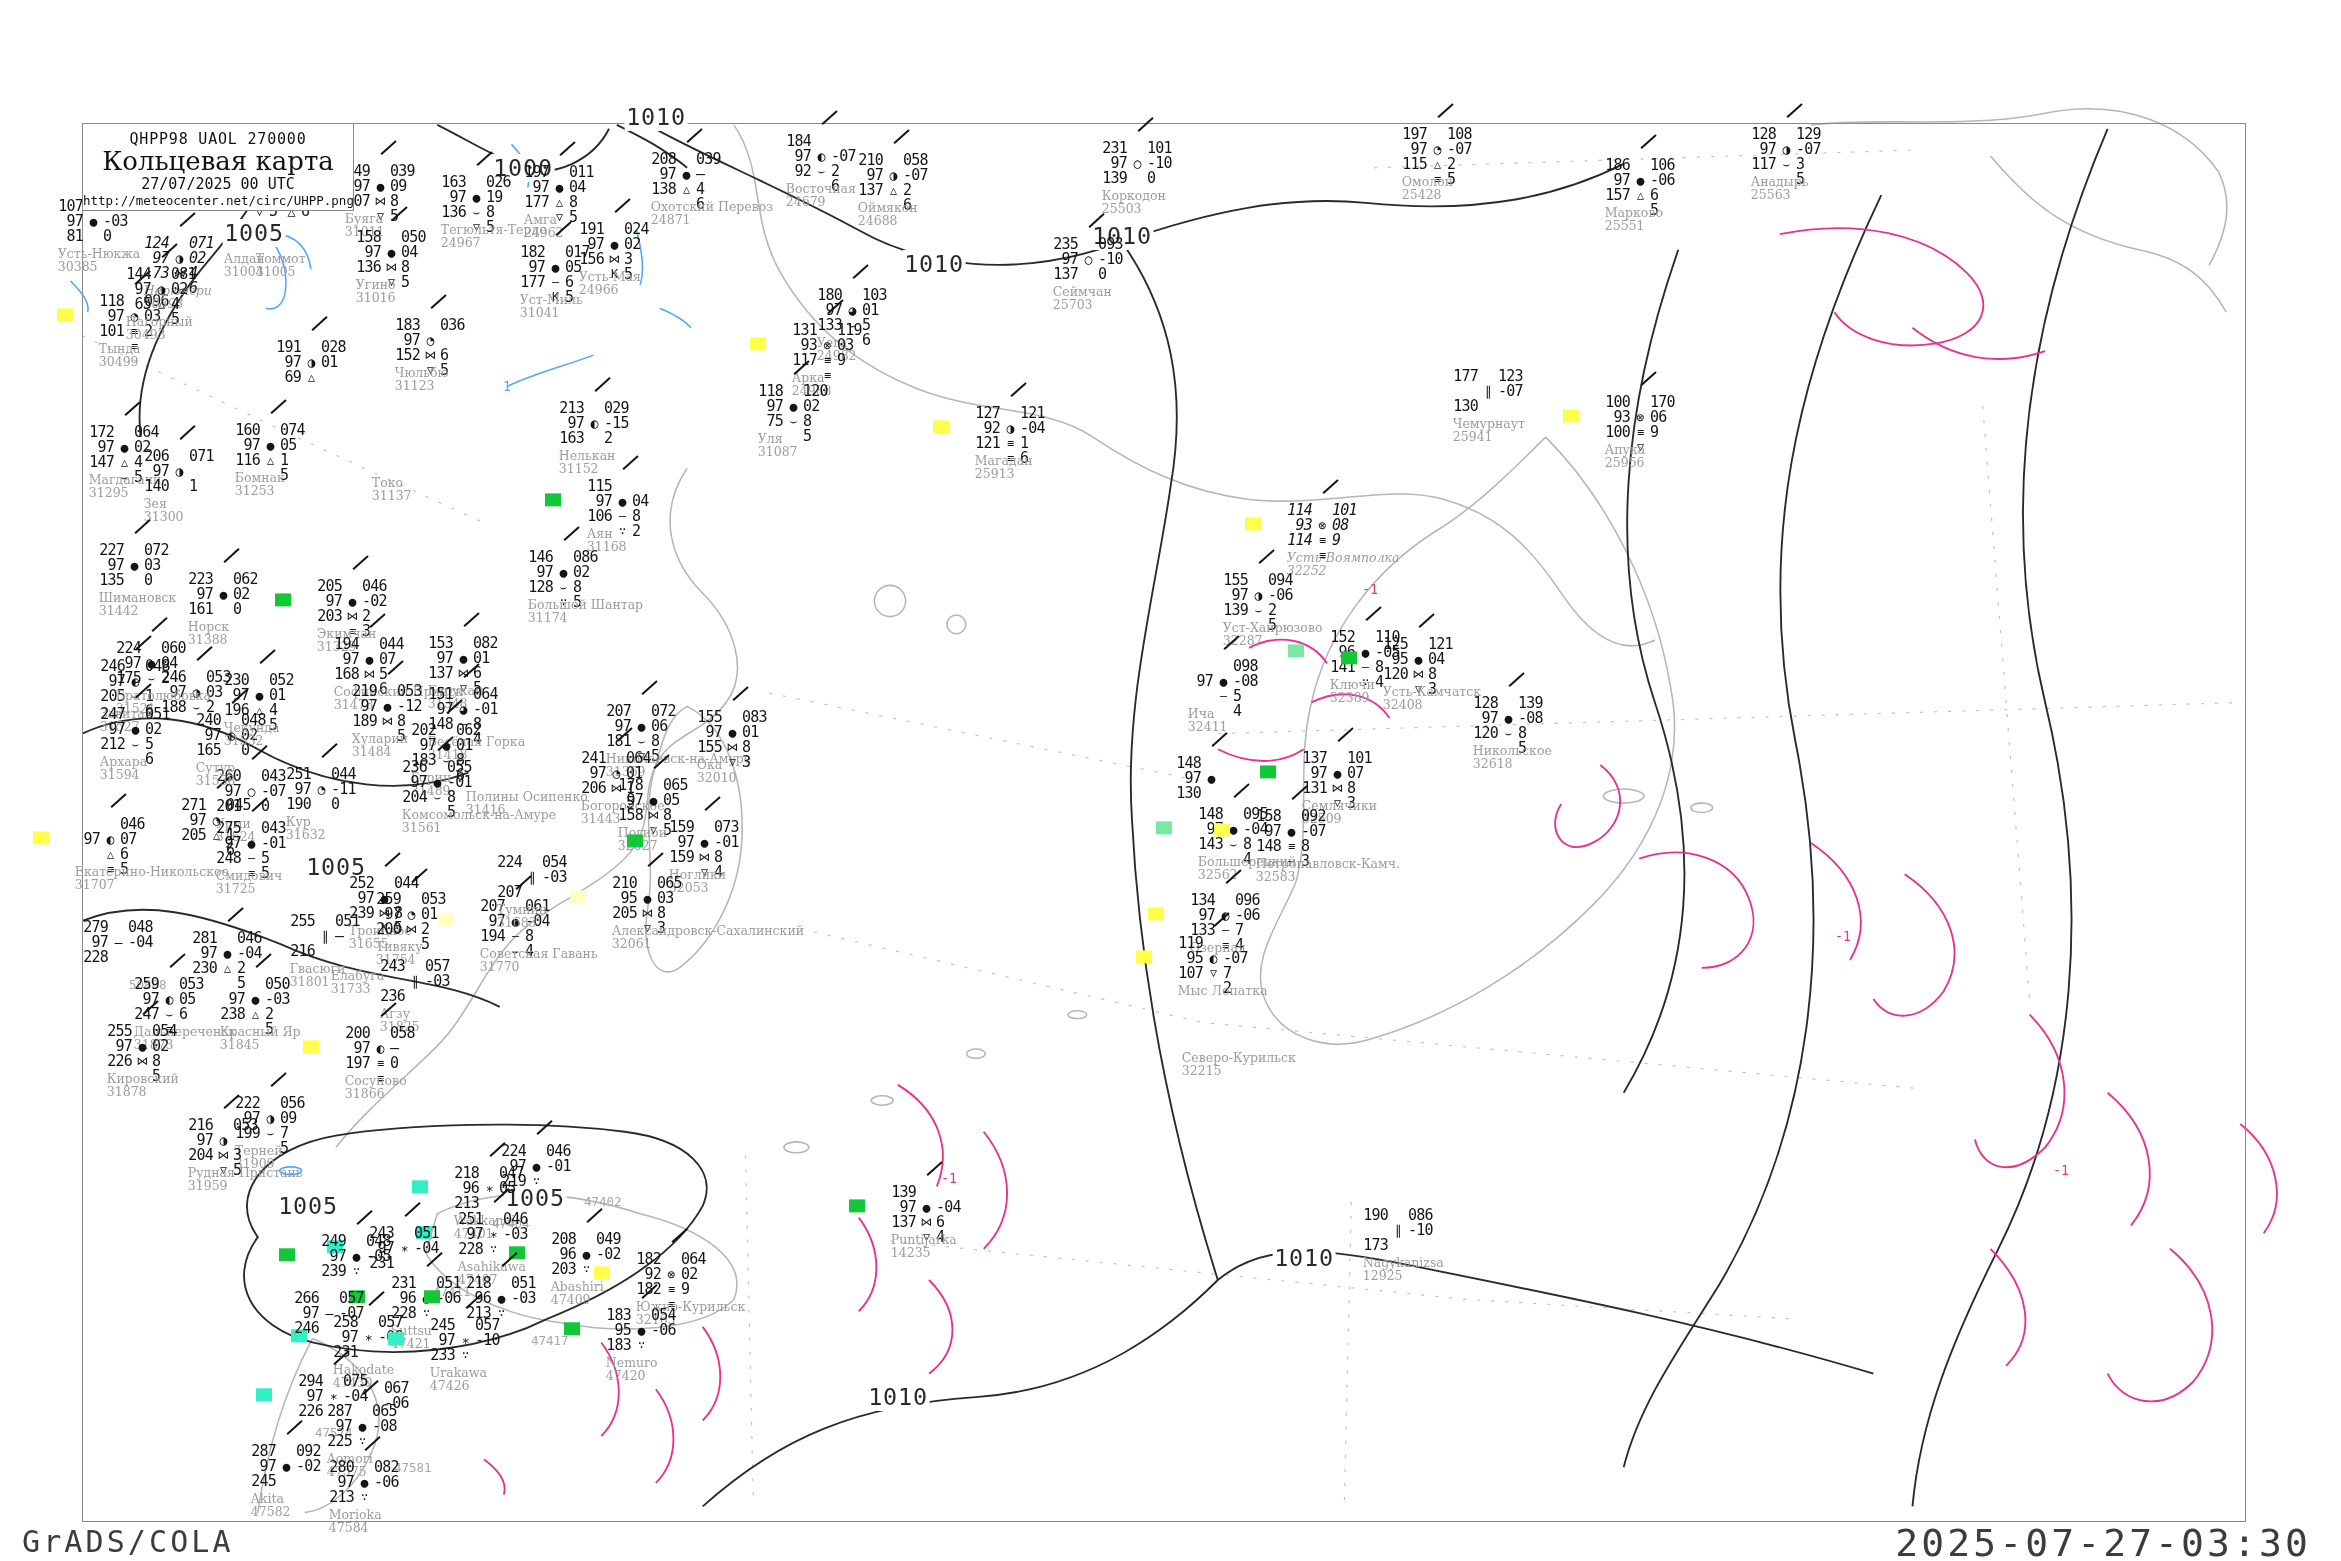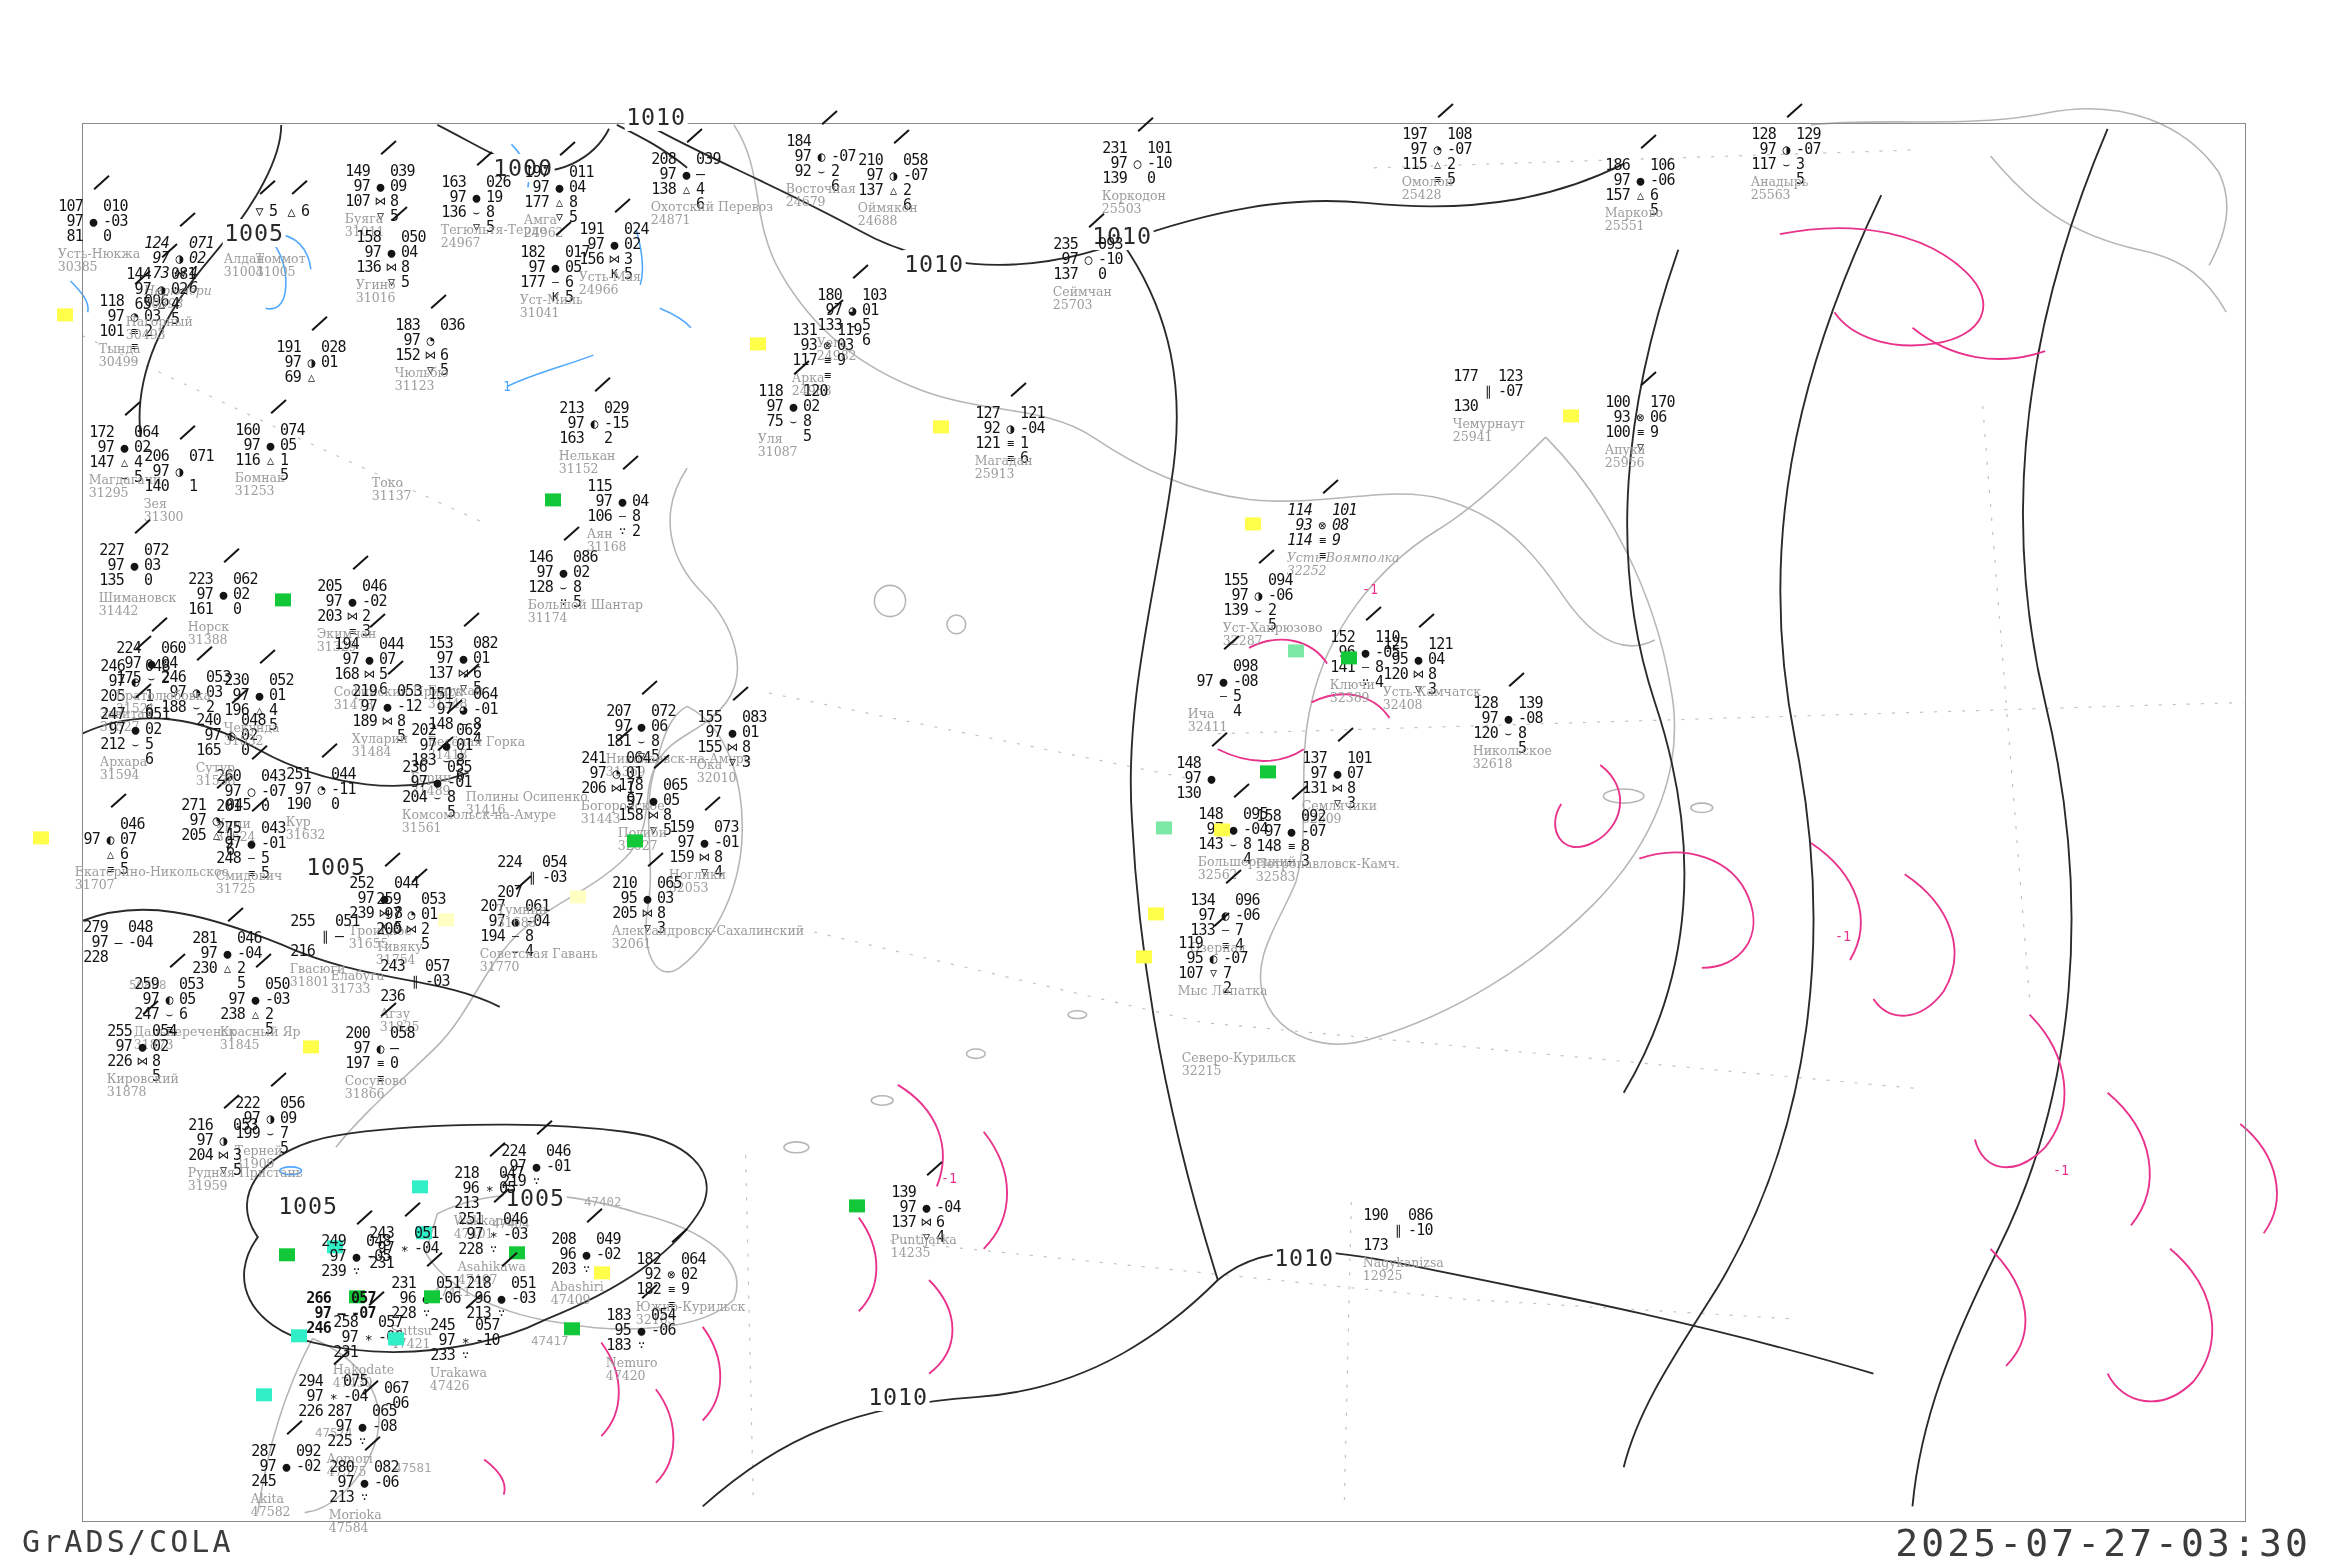--- a/index.html
+++ b/index.html
@@ -121,20 +121,26 @@
       <path d="M 1100,1560 C 1130,1600 1130,1650 1100,1680"></path>
       <path d="M 770,1720 C 800,1760 800,1810 770,1840"></path>
       <path d="M 840,1780 C 870,1820 870,1870 840,1900"></path>
       <path d="M 900,1700 C 930,1740 930,1790 900,1820"></path>
       <path d="M 620,1870 C 640,1885 650,1900 645,1915"></path>
     </g>
   </svg>
 
   <div class="frame" style="left:82px;top:123px;width:2162px;height:1397px;"></div>
 
+  <div class="hdr">
+    <div class="l1">QHPP98  UAOL  270000</div>
+    <div class="l2">Кольцевая карта</div>
+    <div class="l3">27/07/2025 00 UTC</div>
+    <div class="l4">http://meteocenter.net/circ/UHPP.png</div>
+  </div>
 
   <div class="foot-l">GrADS/COLA</div>
   <div class="foot-r">2025-07-27-03:30</div>
 
   <div id="stations">
       <div class="st" style="left: 92px; top: 220px;">
 
       <div class="row">
           <span class="c1 f-t0">107</span>
           <span class="c2">
@@ -3093,21 +3099,21 @@
       <div class="row">
           <span class="c1"></span>
           <span class="c2 gg f-h"></span>
           <span class="c3 f-p3"></span>
         </div>
       <div class="lbl">
         <span class="f-n">Hakodate</span><br>
         <span class="f-w">47430</span>
       </div>
     </div>
-      <div class="st" style="left: 340px; top: 1312px; font-weight: bold;">
+      <div class="st" style="left: 328px; top: 1312px;">
 
       <div class="row">
           <span class="c1 f-t0">266</span>
           <span class="c2"></span>
           <span class="c3 f-p0">057</span>
         </div>
       <div class="row">
           <span class="c1 f-t1">97</span>
           <span class="c2 sym f-s">—</span>
           <span class="c3 f-p1">-07</span>

